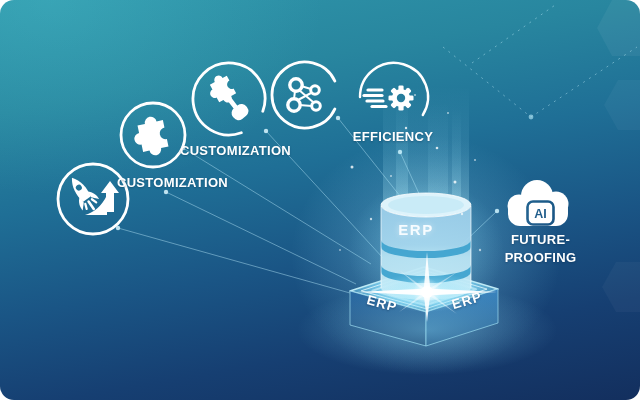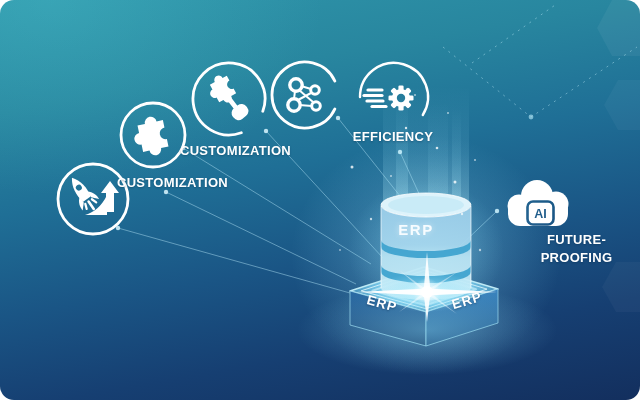--- a/index.html
+++ b/index.html
@@ -248,19 +248,19 @@
       <circle cx="519" cy="206" r="11.5"></circle>
       <circle cx="556" cy="204" r="12.5"></circle>
       <rect x="508" y="198" width="60" height="28" rx="12"></rect>
     </g>
   </g>
 </svg>
 
 <div class="lbl" style="left:110px;top:174px;width:125px;">CUSTOMIZATION</div>
 <div class="lbl" style="left:173px;top:142px;width:125px;">CUSTOMIZATION</div>
 <div class="lbl" style="left:333px;top:128px;width:120px;">EFFICIENCY</div>
-<div class="lbl" style="left:478px;top:231px;width:125px;margin-left:36px;">FUTURE-PROOFING</div>
+<div class="lbl" style="left:478px;top:231px;width:125px;">FUTURE-PROOFING</div>
 
 <div class="erp-cyl">ERP</div>
 <div class="erp-face erp-left">ERP</div>
 <div class="erp-face erp-right">ERP</div>
 
 </div>
 
 </body></html>

